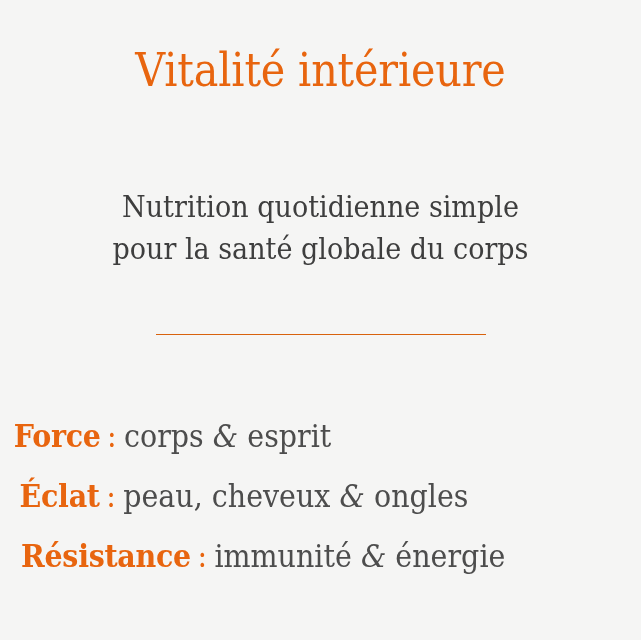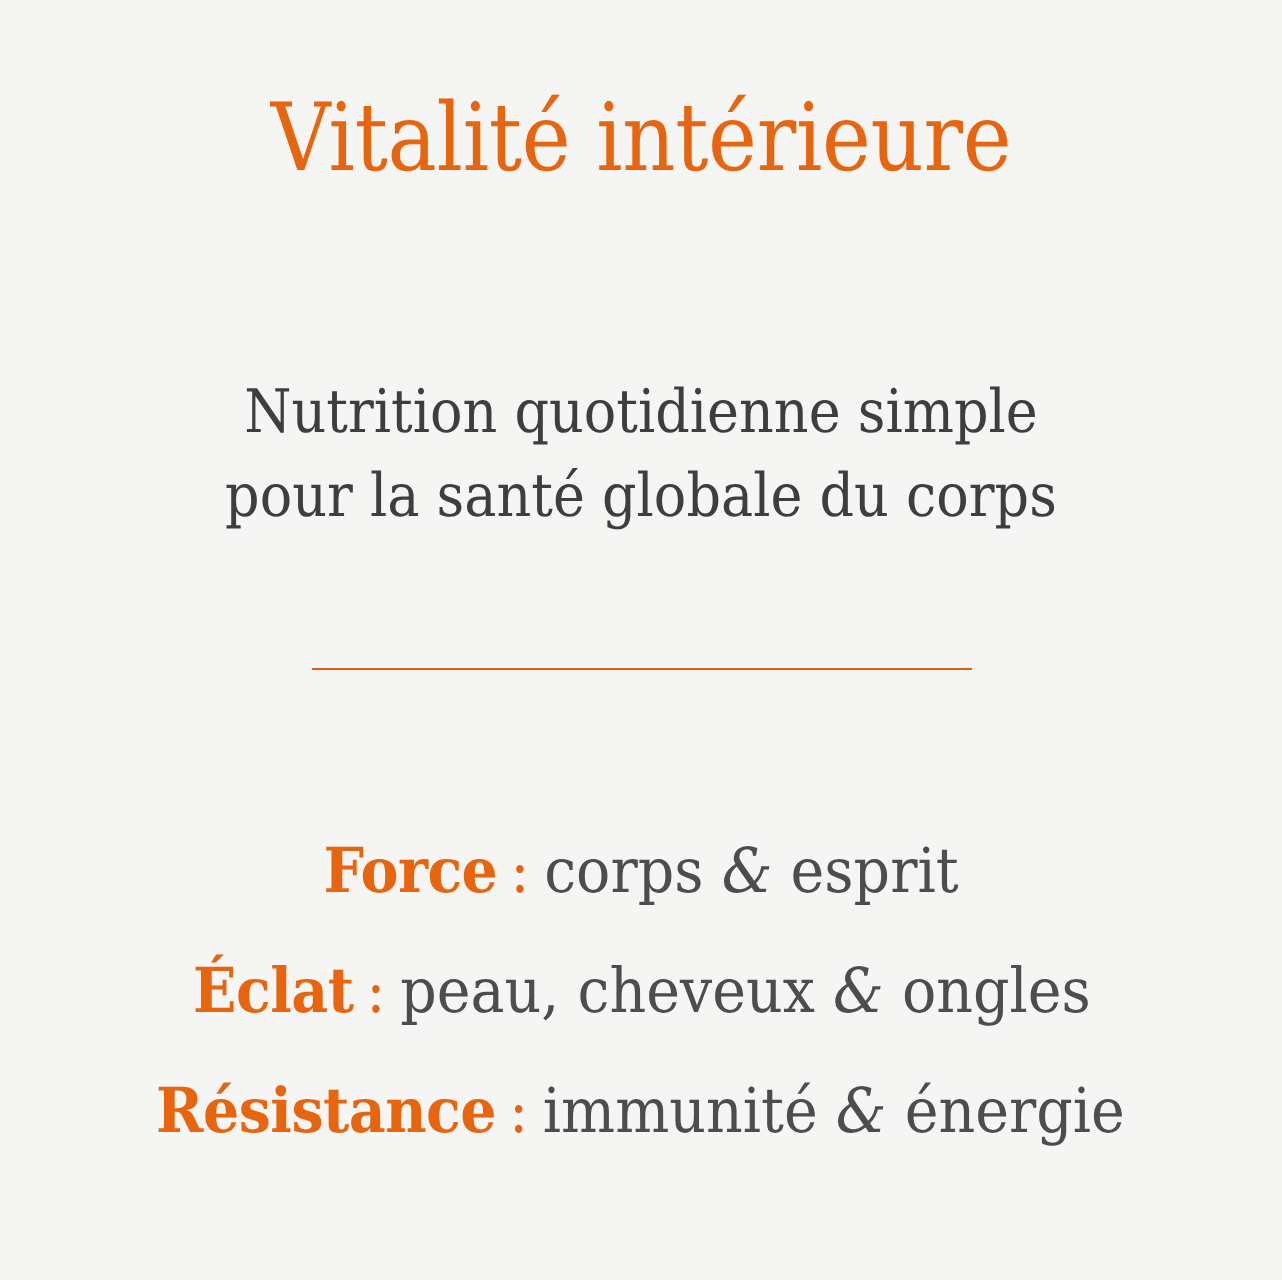--- a/index.html
+++ b/index.html
@@ -83,21 +83,21 @@
   }
 
   
   .benefits {
     position: absolute;
     top: 406px;
     left: 0;
     right: 0;
     display: flex;
     flex-direction: column;
-    align-items: center;
+    align-items: flex-start;
   }
 
   .benefit-line {
     height: 60px;
     display: flex;
     align-items: center;
     justify-content: center;
     white-space: nowrap;
     transform: scaleX(0.92);
   }

